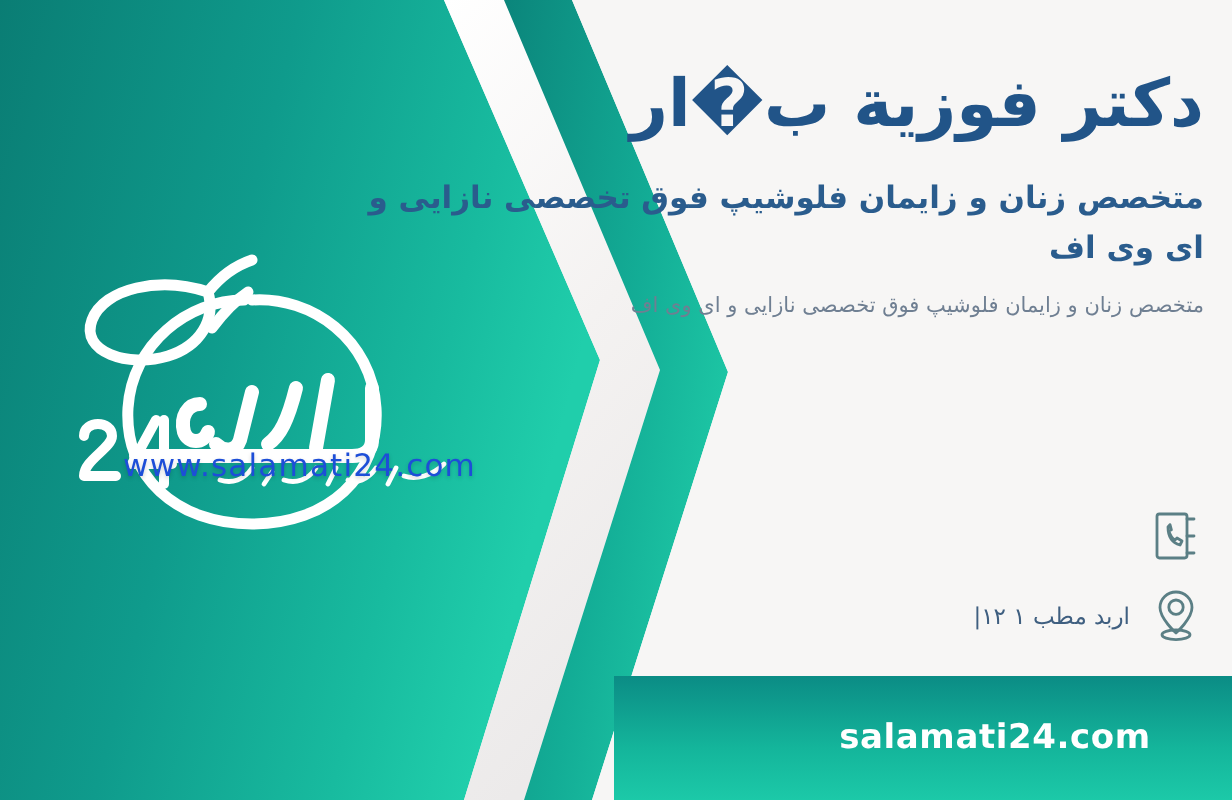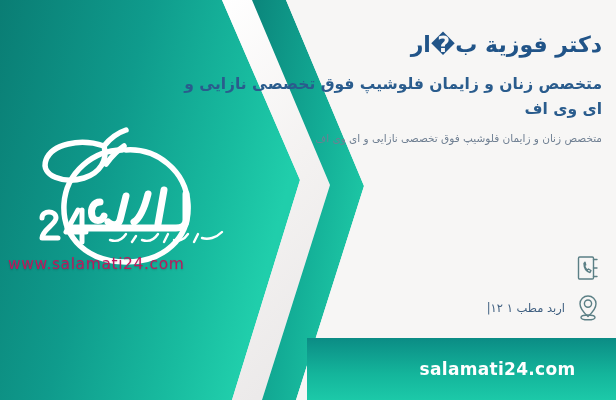--- a/index.html
+++ b/index.html
@@ -26,42 +26,42 @@
 
   
   .logo-block{
     position:absolute;
     left:8px; top:120px;
     width:230px; height:160px;
   }
   .logo-svg{display:block;width:230px;height:160px;}
   .logo-url{
     position:absolute;
-    left:0; top:135px;
+    left:0; top:104px;
     width:230px;
-    text-align:left;
-    color:#be185d;
+    text-align:right;
+    color:#1d4ed8;
     font-size:15.5px;
     letter-spacing:.6px;
     font-family:"DejaVu Sans","Liberation Sans",sans-serif;
     text-shadow:0 1px 2px rgba(0,0,0,.18);
   }
 
   
   .info{
     position:absolute;
     right:14px; top:30px;
     width:420px;
     text-align:right;
     direction:rtl;
   }
   .doc-name{
     margin:0;
     color:#215488;
-    font-size:22px;
+    font-size:33px;
     font-weight:bold;
     line-height:1.35;
     letter-spacing:0;
   }
   .specialty{
     margin:12px 0 0 0;
     color:#2a5c8d;
     font-size:15.5px;
     font-weight:bold;
     line-height:1.65;

